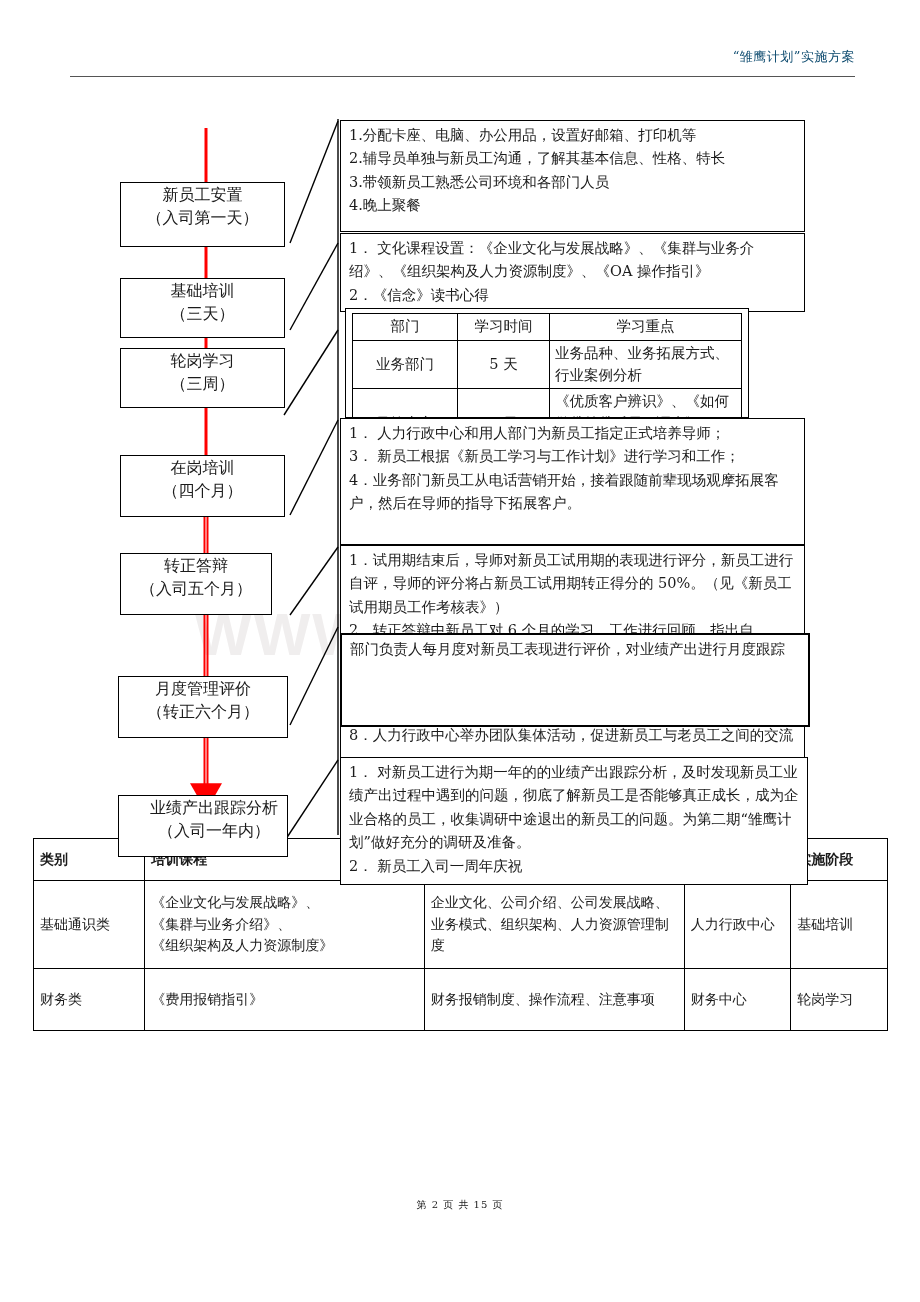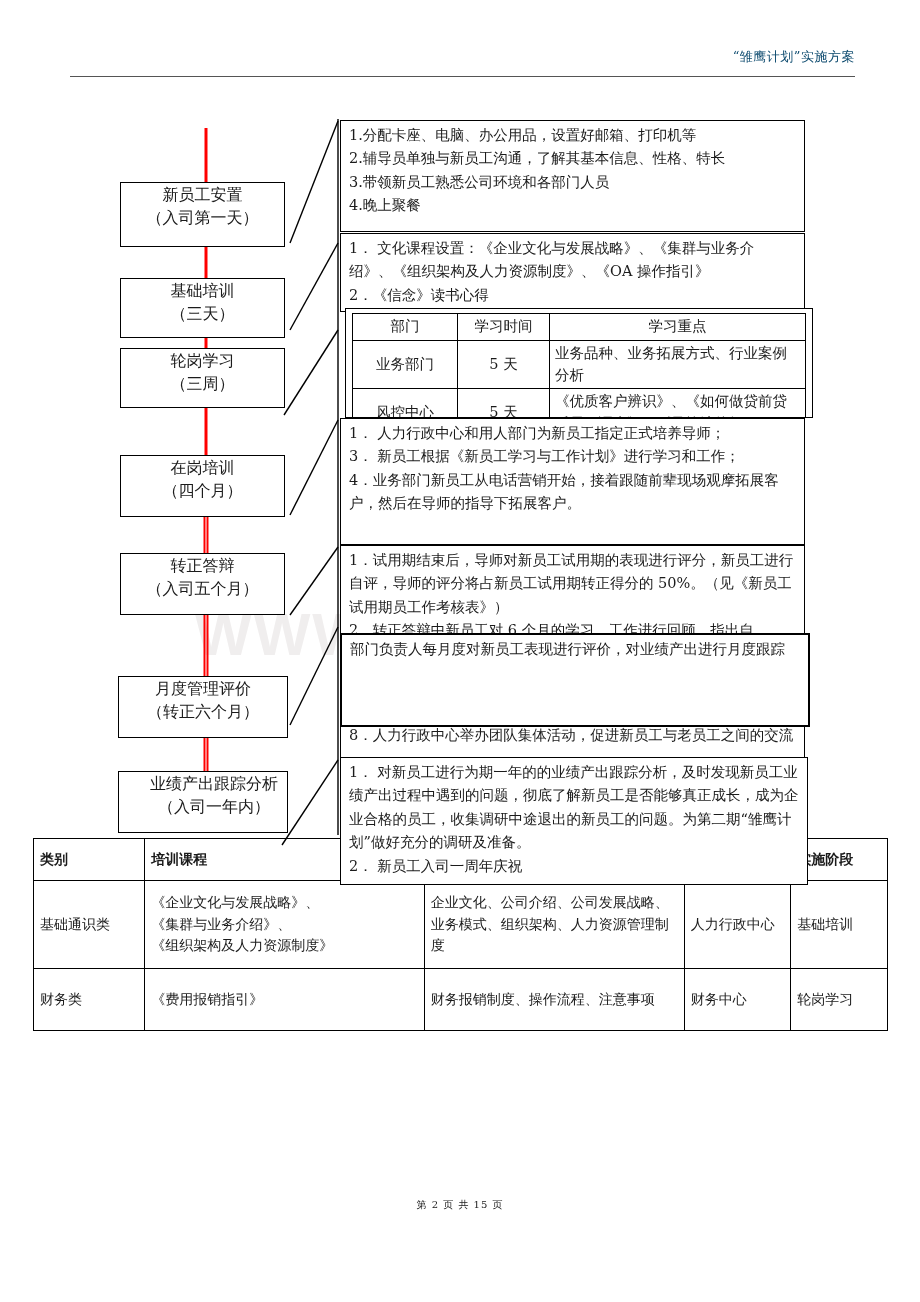--- a/index.html
+++ b/index.html
@@ -196,31 +196,31 @@
   <div class="fbox" style="left:120px; top:348px; width:165px; height:60px">
     <span>轮岗学习</span>
     <span>（三周）</span>
   </div>
 
   <div class="fbox" style="left:120px; top:455px; width:165px; height:62px">
     <span>在岗培训</span>
     <span>（四个月）</span>
   </div>
 
-  <div class="fbox" style="left:120px; top:553px; width:165px; height:62px">
+  <div class="fbox" style="left:120px; top:553px; width:152px; height:62px">
     <span>转正答辩</span>
     <span>（入司五个月）</span>
   </div>
 
   <div class="fbox" style="left:118px; top:676px; width:170px; height:62px">
     <span>月度管理评价</span>
     <span>（转正六个月）</span>
   </div>
 
-  <div class="fbox" style="left:118px; top:771px; width:170px; height:62px; z-index:8;padding-left:22px;">
+  <div class="fbox" style="left:118px; top:795px; width:170px; height:62px; z-index:8;padding-left:22px;">
     <span>业绩产出跟踪分析</span>
     <span>（入司一年内）</span>
   </div>
 
   <svg class="flow-arrow" width="60" height="700" viewBox="0 0 60 700">
     <defs>
       <marker id="ah" markerWidth="8" markerHeight="8" refX="3.2" refY="4" orient="auto">
         <path d="M0,0 L7,4 L0,8 z" fill="#FF0000"></path>
       </marker>
     </defs>
@@ -247,21 +247,21 @@
     <p>2.辅导员单独与新员工沟通，了解其基本信息、性格、特长</p>
     <p>3.带领新员工熟悉公司环境和各部门人员</p>
     <p>4.晚上聚餐</p>
   </div>
 
   <div class="cbox" style="left:340px; top:233px; width:465px; height:79px">
     <p>1． 文化课程设置：《企业文化与发展战略》、《集群与业务介绍》、《组织架构及人力资源制度》、《OA 操作指引》</p>
     <p>2．《信念》读书心得</p>
   </div>
 
-  <div class="cbox" style="left:345px; top:308px; width:468px; height:110px; padding:4px 6px 0 6px;">
+  <div class="cbox" style="left:345px; top:308px; width:404px; height:110px; padding:4px 6px 0 6px;">
     <table class="mini">
       <tbody>
           <tr>
         <th class="c" style="width:105px">部门</th>
         <th class="c" style="width:92px">学习时间</th>
         <th class="c">学习重点</th>
       </tr>
       <tr>
         <td class="c">业务部门</td>
         <td class="c">5 天</td>

